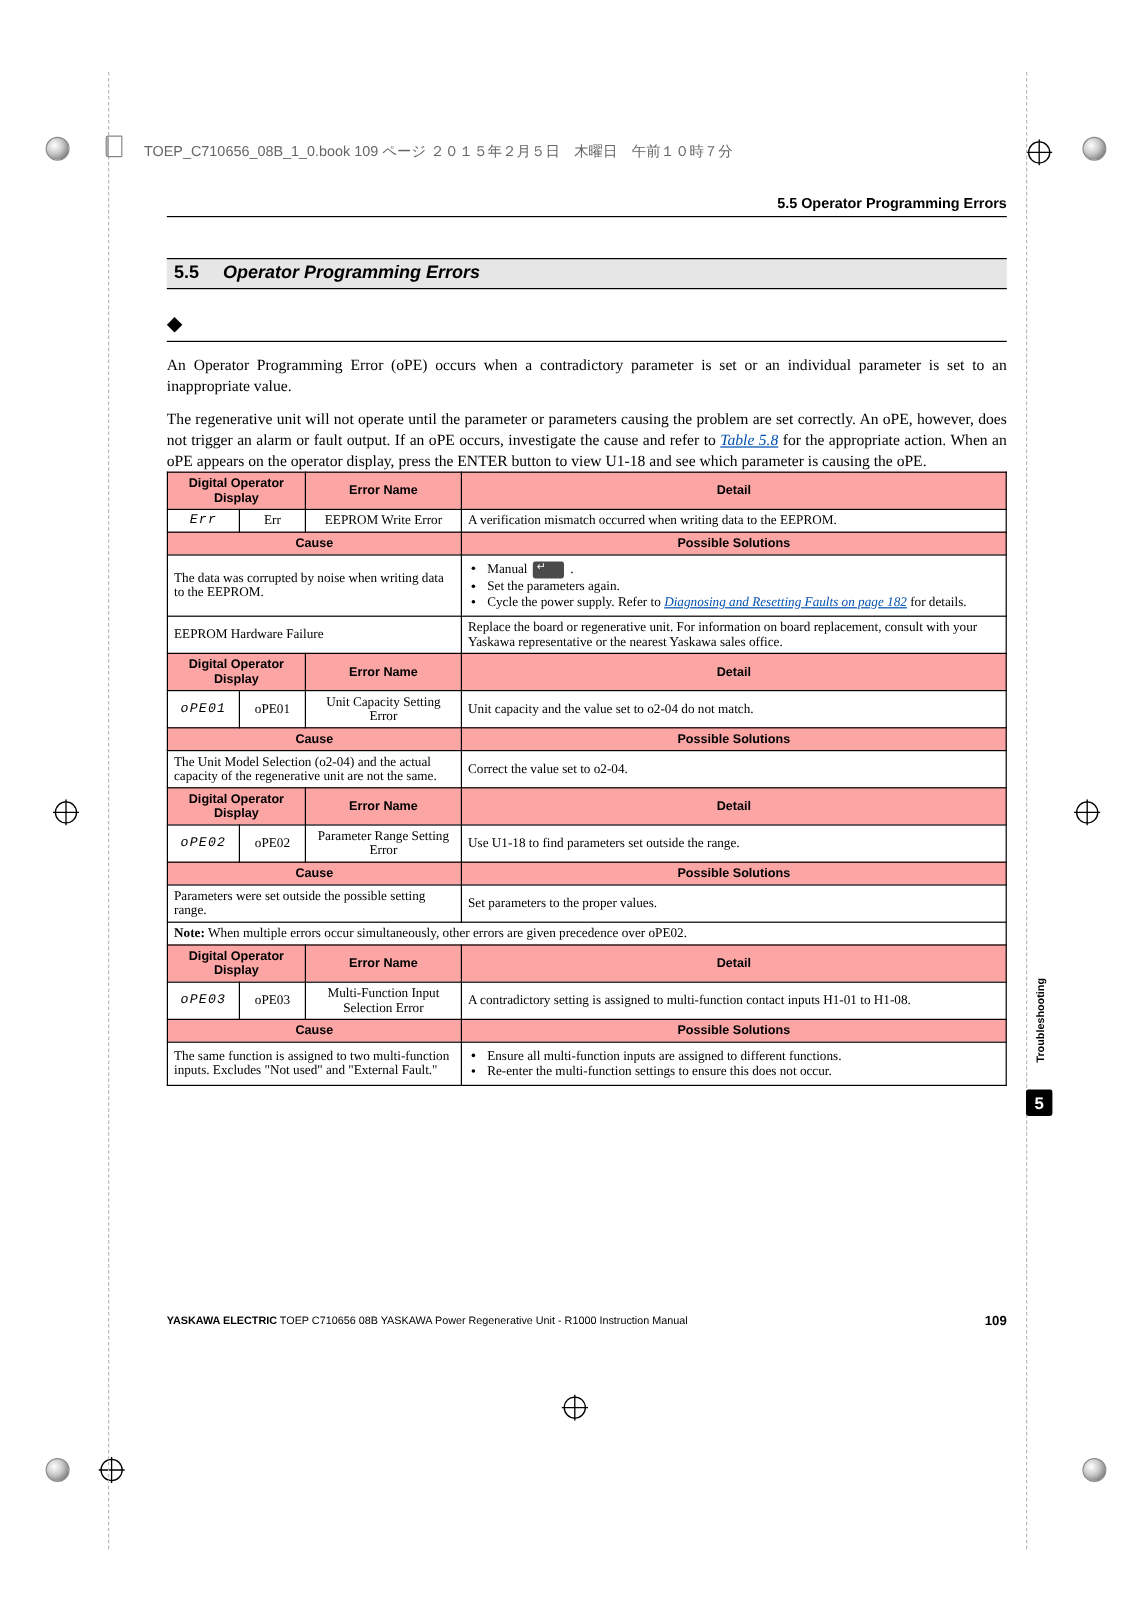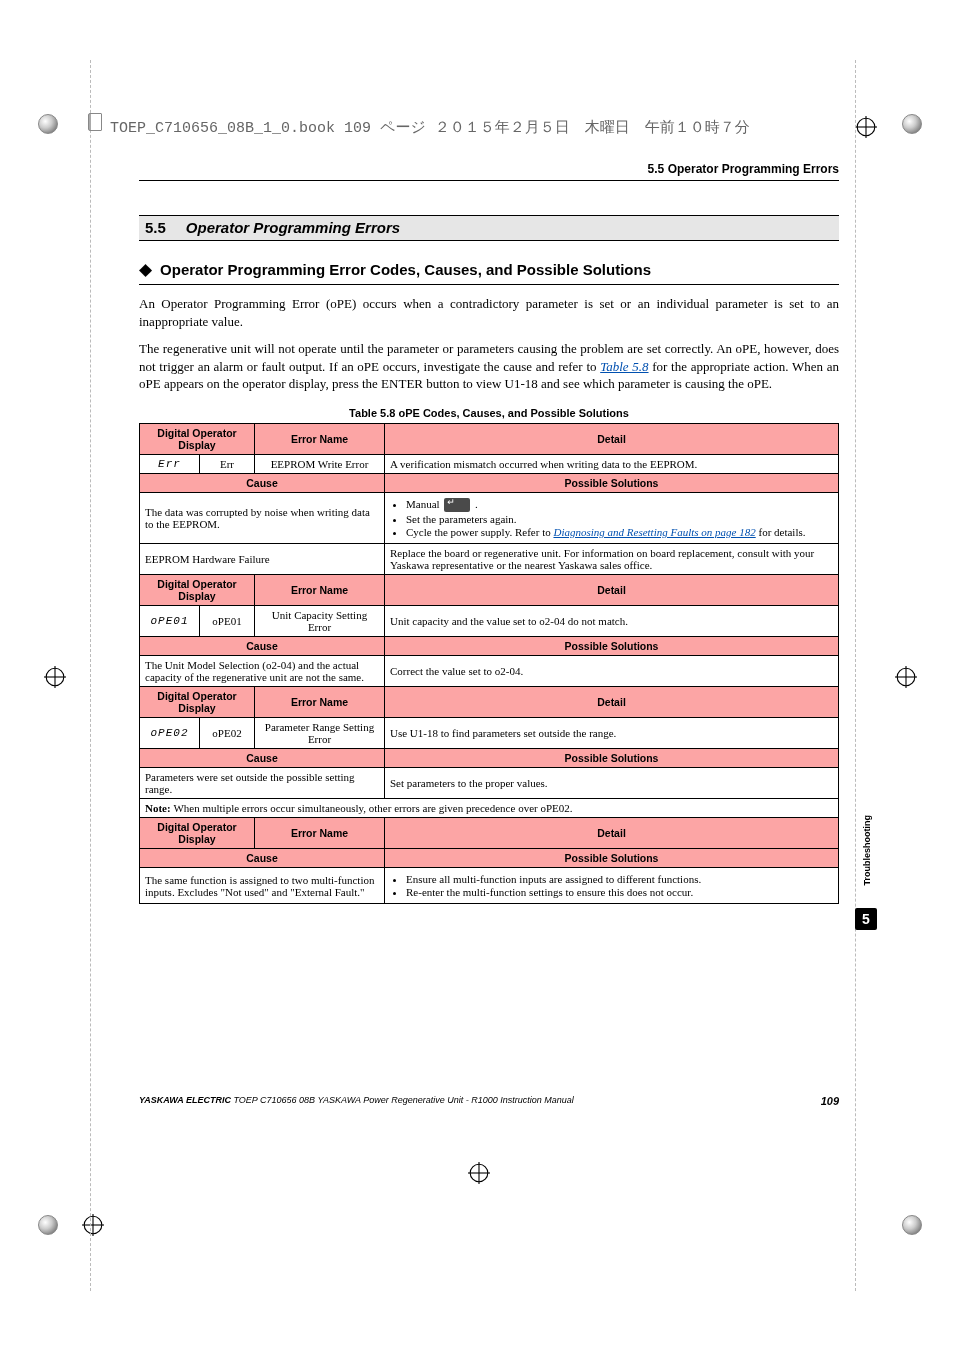--- a/index.html
+++ b/index.html
@@ -43,24 +43,24 @@
     font-weight: bold;
     font-size: 12px;
   }
   .header-divider {
     position: absolute;
     left: 0; right: 0; top: 0px;
     border-top: 1px solid #000;
   }
   .book-header {
     position: absolute;
-    left: 110px; top: 118px;
-    font-size: 15px;
+    left: 120px; top: 118px;
+    font-size: 12px;
     color: #666;
-    font-family: Liberation Mono, monospace;
+    font-family: Liberation Sans, sans-serif;
   }
   .spine-icon {
     position: absolute;
     left: 88px; top: 113px;
     width: 14px; height: 18px;
     border: 1px solid #888;
     border-radius: 2px 1px 1px 2px;
     background: linear-gradient(to right, #aaa 0 2px, #fff 2px);
   }
   .sec-title-wrap {
@@ -122,21 +122,21 @@
     display:flex; align-items:center; justify-content:center;
     border-radius: 2px;
   }
   .footer {
     position: absolute;
     left: 139px;
     bottom: 244px;
     width: 700px;
     font-family: Arial, sans-serif;
     font-size: 9px;
-    display:flex; justify-content: space-between; font-style: italic;
+    display:flex; justify-content: space-between;
   }
   .footer .left b { font-weight: bold; }
   .footer .right { font-weight: bold; font-size: 11px; }
 </style>
 </head>
 <body>
 
 <div class="crop-circle" style="left:38px; top:114px;"></div>
 <div class="crop-circle" style="left:902px; top:114px;"></div>
 <div class="crop-circle" style="left:38px; top:1215px;"></div>
@@ -188,32 +188,30 @@
   <div class="header-right">5.5  Operator Programming Errors</div>
   <div class="header-divider"></div>
 
   <div class="sec-title-wrap">
     <span class="sec-title">5.5</span>
     <span class="sec-title" style="margin-left:16px;font-style:italic;">Operator Programming Errors</span>
   </div>
 
   <div class="sub-title-row">
     <span class="diamond">◆</span>
-    <span class="sub-title">Operator Programming Error Codes, Causes, and Possible Solutions</span>
   </div>
 
   <div class="para">An Operator Programming Error (oPE) occurs when a contradictory parameter is set or an individual parameter is set to an inappropriate value.</div>
 
   <div class="para">
     <span>The regenerative unit will not operate until the parameter or parameters causing the problem are set correctly. An oPE, however, does not trigger an alarm or fault output. If an oPE occurs, investigate the cause and refer to </span>
     <a class="link" href="#">Table 5.8</a>
     <span> for the appropriate action. When an oPE appears on the operator display, press the ENTER button to view U1-18 and see which parameter is causing the oPE.</span>
   </div>
 
-  <div class="tbl-caption">Table 5.8  oPE Codes, Causes, and Possible Solutions</div>
 
   <table class="ope">
 
     <tbody>
         <tr>
       <th colspan="2">Digital Operator Display</th>
       <th class="col-errname">Error Name</th>
       <th>Detail</th>
     </tr>
     <tr>
@@ -283,20 +281,26 @@
     <tr class="note-row">
       <td colspan="4"><b>Note: </b><span>When multiple errors occur simultaneously, other errors are given precedence over oPE02.</span></td>
     </tr>
 
     <tr>
       <th colspan="2">Digital Operator Display</th>
       <th class="col-errname">Error Name</th>
       <th>Detail</th>
     </tr>
     <tr>
+      <td class="col-disp1 seg">oPE03</td>
+      <td class="col-disp2">oPE03</td>
+      <td class="col-errname">Multi-Function Input Selection Error</td>
+      <td>A contradictory setting is assigned to multi-function contact inputs H1-01 to H1-08.</td>
+    </tr>
+    <tr>
       <th colspan="3" class="cause-hdr">Cause</th>
       <th>Possible Solutions</th>
     </tr>
     <tr>
       <td colspan="3">The same function is assigned to two multi-function inputs. Excludes "Not used" and "External Fault."</td>
       <td>
         <ul class="bul">
           <li>Ensure all multi-function inputs are assigned to different functions.</li>
           <li>Re-enter the multi-function settings to ensure this does not occur.</li>
         </ul>

